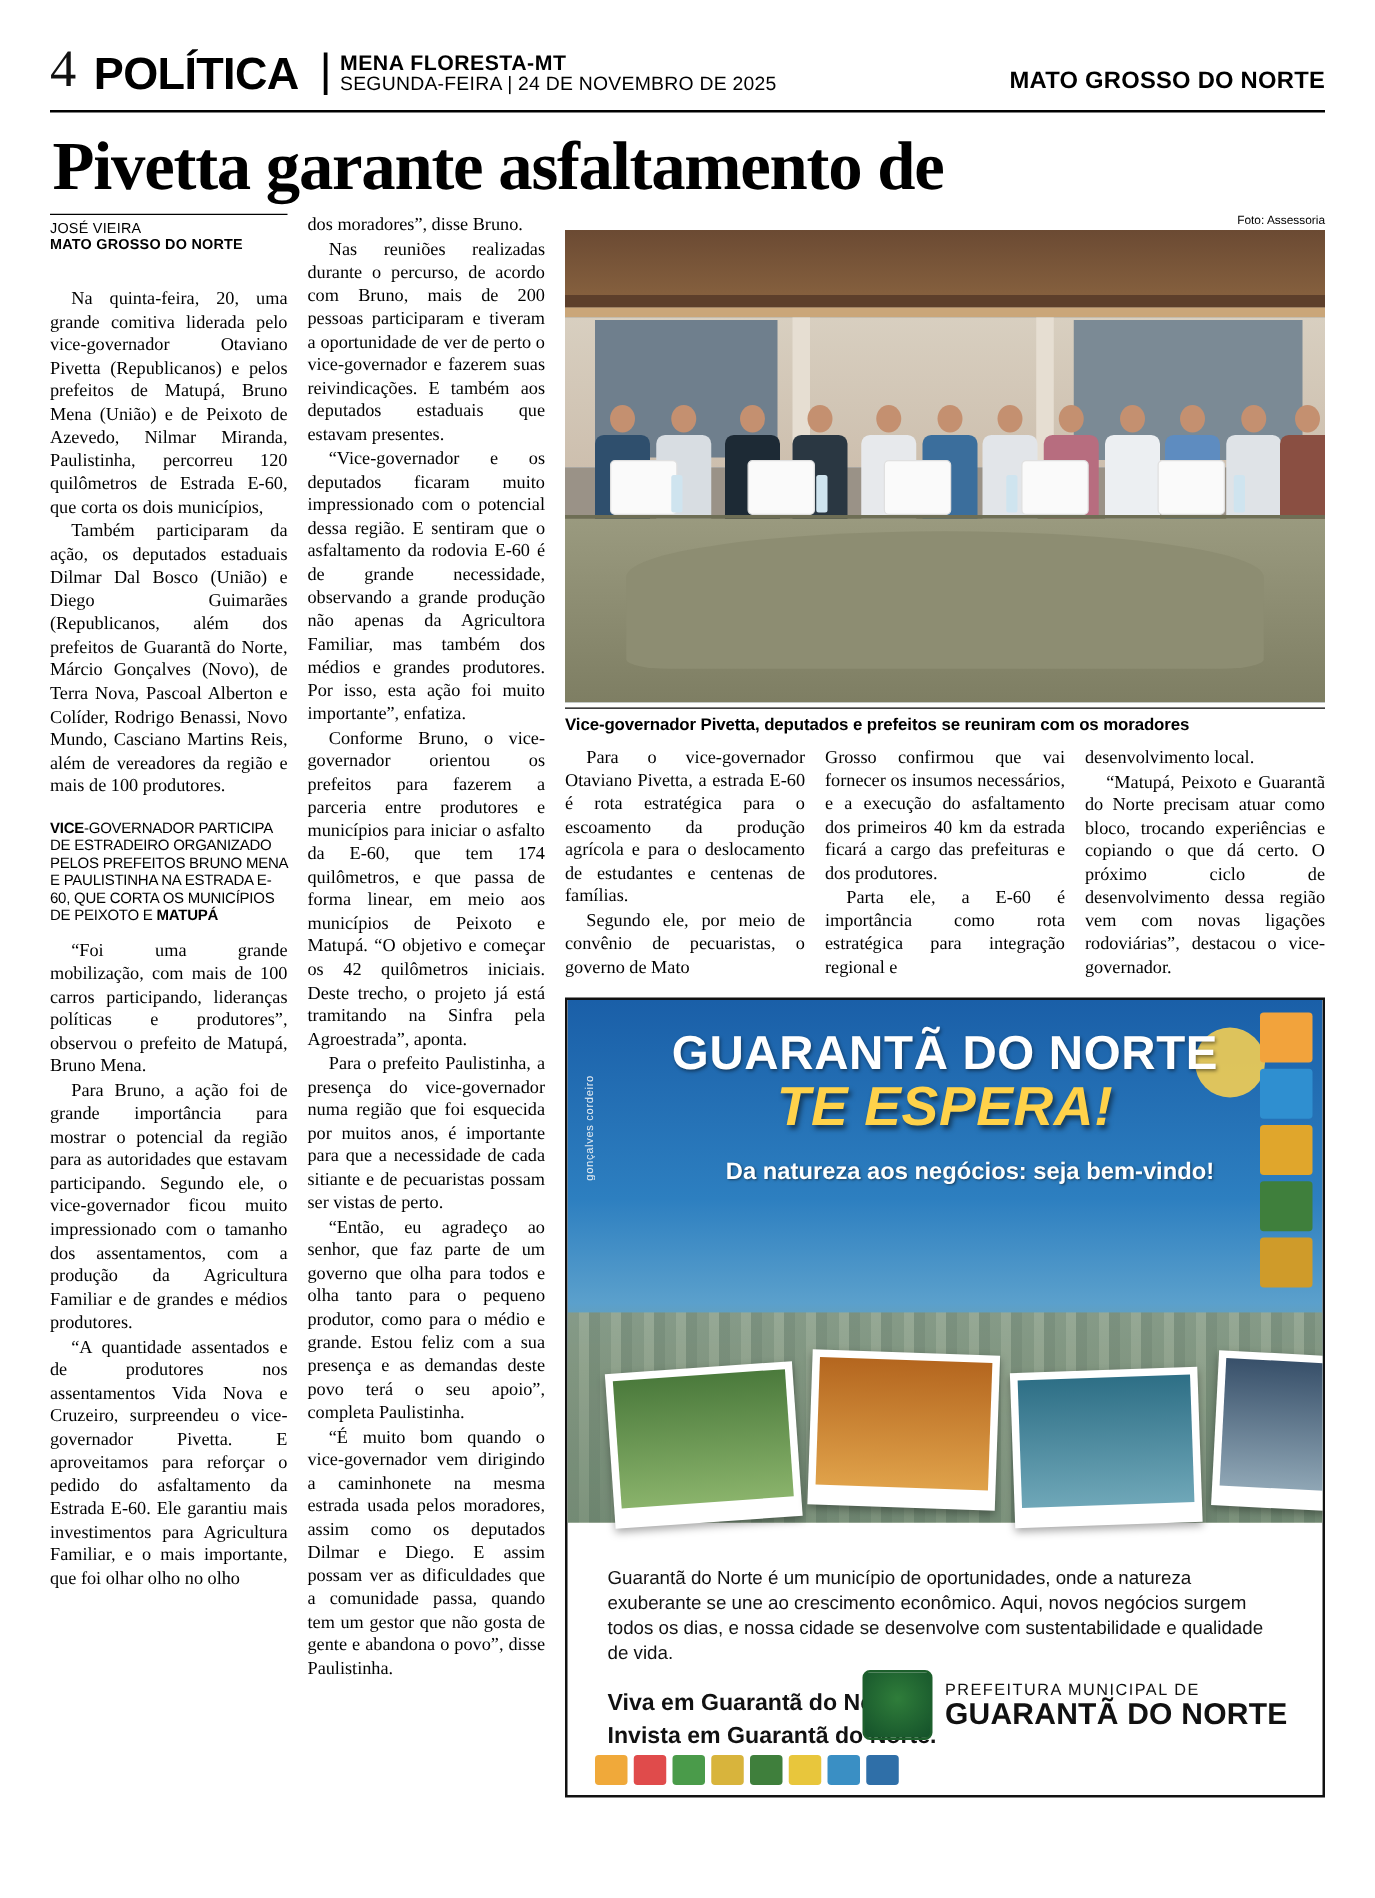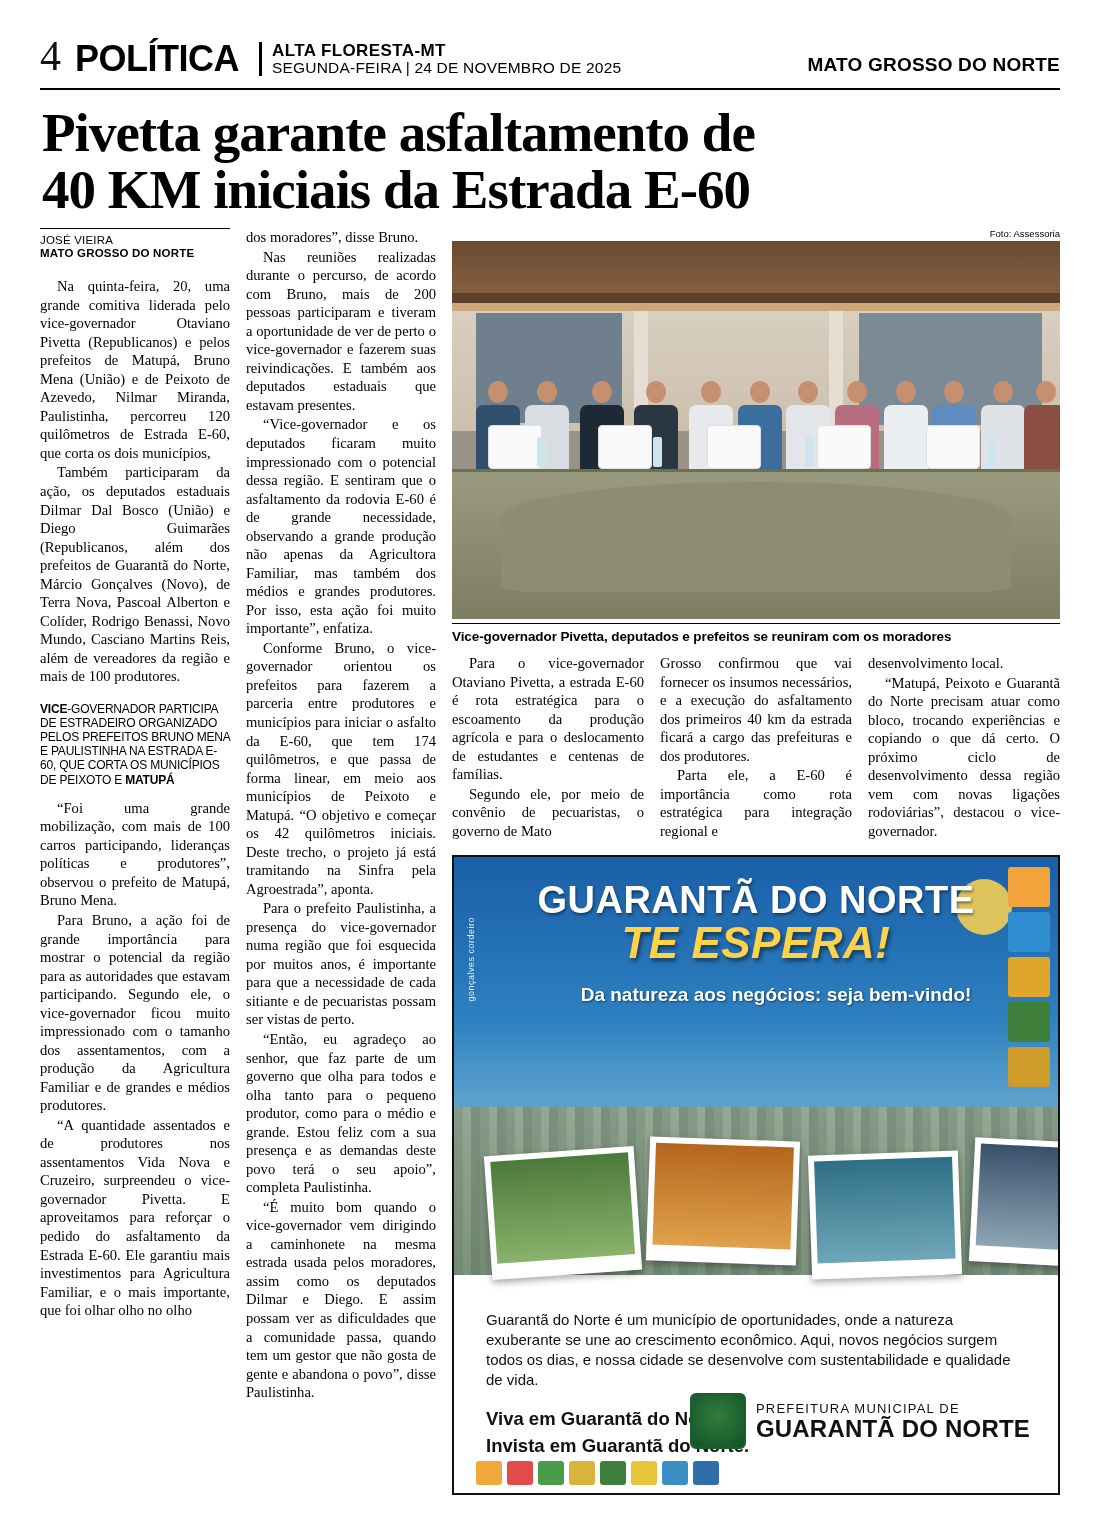--- a/index.html
+++ b/index.html
@@ -30,21 +30,21 @@
   
   .cols { display:flex; gap:16px; }
   .col { width:192px; }
   .col-wide { width:auto; flex:1; }
 
   .byline-rule { border-top:1.5px solid #000; margin-bottom:5px; }
   .byline { font-family:"Liberation Sans", sans-serif; font-size:11.5px; letter-spacing:0.2px; }
   .byline-org { font-family:"Liberation Sans", sans-serif; font-size:11.5px; font-weight:bold; letter-spacing:0.2px; margin-top:1px; }
 
   p.body { font-size:14.6px; line-height:1.27; text-align:justify; text-indent:17px; margin:0 0 1px 0; hyphens:auto; }
-  p.body.first { margin-top:18px; }
+  p.body.first { margin-top:28px; }
 
   .subhead { font-family:"Liberation Sans", sans-serif; font-size:12px; line-height:1.18; letter-spacing:-0.2px; margin:16px 0 12px 0; }
   .subhead b { font-weight:bold; }
 
   
   .photo-credit { text-align:right; font-family:"Liberation Sans", sans-serif; font-weight:normal; font-size:9.5px; margin-bottom:2px; }
   .photo {
     width:100%; height:378px; position:relative; overflow:hidden;
     background:linear-gradient(#8fa6bb,#b9c6d2);
   }
@@ -104,30 +104,29 @@
 </style>
 </head>
 <body>
 
 <div class="page">
 
   <div class="masthead">
     <div class="folio">4</div>
     <div class="section-name">POLÍTICA</div>
     <div class="loc-block">
-      <div class="loc-city">ALTA FLORESTA-MT</div>
+      <div class="loc-city">MENA FLORESTA-MT</div>
       <div class="loc-date">SEGUNDA-FEIRA | 24 DE NOVEMBRO DE 2025</div>
     </div>
     <div class="brand">MATO GROSSO DO NORTE</div>
   </div>
   <div class="rule-top"></div>
 
   <h1 class="headline">
     <span class="l1">Pivetta garante asfaltamento de</span>
-    <span class="l2">40 KM iniciais da Estrada E-60</span>
   </h1>
 
   <div class="cols">
 
     <div class="col">
       <div class="byline-rule"></div>
       <div class="byline">JOSÉ VIEIRA</div>
       <div class="byline-org">MATO GROSSO DO NORTE</div>
 
       <p class="body first">Na quinta-feira, 20, uma grande comitiva liderada pelo vice-governador Otaviano Pivetta (Republicanos) e pelos prefeitos de Matupá, Bruno Mena (União) e de Peixoto de Azevedo, Nilmar Miranda, Paulistinha, percorreu 120 quilômetros de Estrada E-60, que corta os dois municípios,</p>

